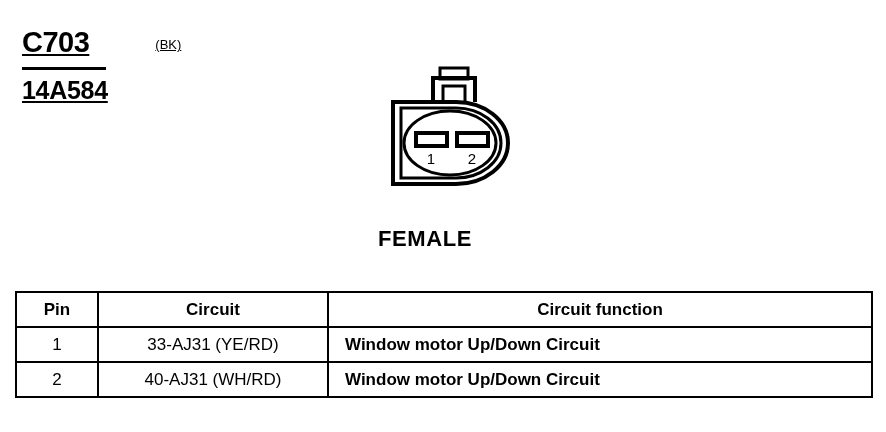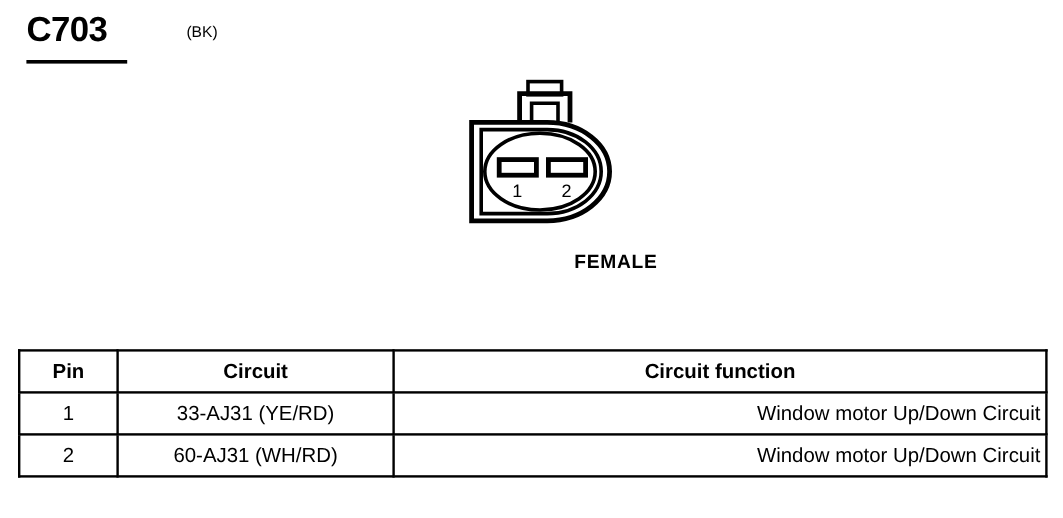--- a/index.html
+++ b/index.html
@@ -13,22 +13,23 @@
     position: relative;
     overflow: hidden;
     font-family: "Liberation Sans", sans-serif;
     color: #000000;
   }
 
   
   #header-block {
     position: absolute;
     left: 22px;
-    top: 11px;
+    top: 28px;
     width: 250px;
+    text-decoration: underline;
   }
   #connector-id-row {
     display: flex;
     align-items: baseline;
     gap: 18px;
     height: 34px;
   }
   #connector-id {
     font-size: 29px;
     font-weight: bold;
@@ -70,67 +71,68 @@
     left: 378px;
     top: 58px;
     width: 170px;
     height: 180px;
   }
   #connector-svg {
     display: block;
   }
   #connector-type-label {
     position: absolute;
-    top: 152px;
+    top: 168px;
     left: 0;
     width: 170px;
-    text-align: right;
-    font-size: 16px;
+    text-align: left;
+    font-size: 22px;
     font-weight: bold;
     letter-spacing: 0.6px;
   }
 
   
   #pin-table {
     position: absolute;
     left: 15px;
     top: 291px;
     width: 856px;
     border-collapse: collapse;
     table-layout: fixed;
   }
   #pin-table th,
   #pin-table td {
     border: 2px solid #000;
     height: 33px;
     font-size: 17px;
-    padding: 0 4px;
+    padding: 0 16px;
     vertical-align: middle;
   }
   #pin-table th {
     font-weight: bold;
     text-align: center;
   }
   .col-pin    { width: 82px; }
   .col-circuit{ width: 230px; }
   .col-func   { width: 544px; }
 
   .cell-pin      { text-align: center; }
   .cell-circuit  { text-align: center; }
-  .cell-function { text-align: right; padding-left: 14px; }
+  .cell-function { text-align: left; padding-left: 14px; font-weight: bold; }
 </style>
 </head>
 <body>
 
 <div id="header-block">
   <div id="connector-id-row">
     <span id="connector-id">C703</span>
     <span id="connector-color-code">(BK)</span>
   </div>
   <div id="id-underline"></div>
+  <div id="part-number">14A584</div>
 </div>
 
 <div id="connector-figure">
   <svg id="connector-svg" width="170" height="150" viewBox="0 0 170 150">
     <g fill="none" stroke="#000000" stroke-width="4">
 
       <path d="M 15 44
                L 15 126
                L 78 126
                A 52 41 0 0 0 78 44
@@ -176,17 +178,17 @@
     </tr>
   </thead>
   <tbody>
     <tr>
       <td class="cell-pin">1</td>
       <td class="cell-circuit">33-AJ31 (YE/RD)</td>
       <td class="cell-function">Window motor Up/Down Circuit</td>
     </tr>
     <tr>
       <td class="cell-pin">2</td>
-      <td class="cell-circuit">60-AJ31 (WH/RD)</td>
+      <td class="cell-circuit">40-AJ31 (WH/RD)</td>
       <td class="cell-function">Window motor Up/Down Circuit</td>
     </tr>
   </tbody>
 </table>
 
 </body></html>

